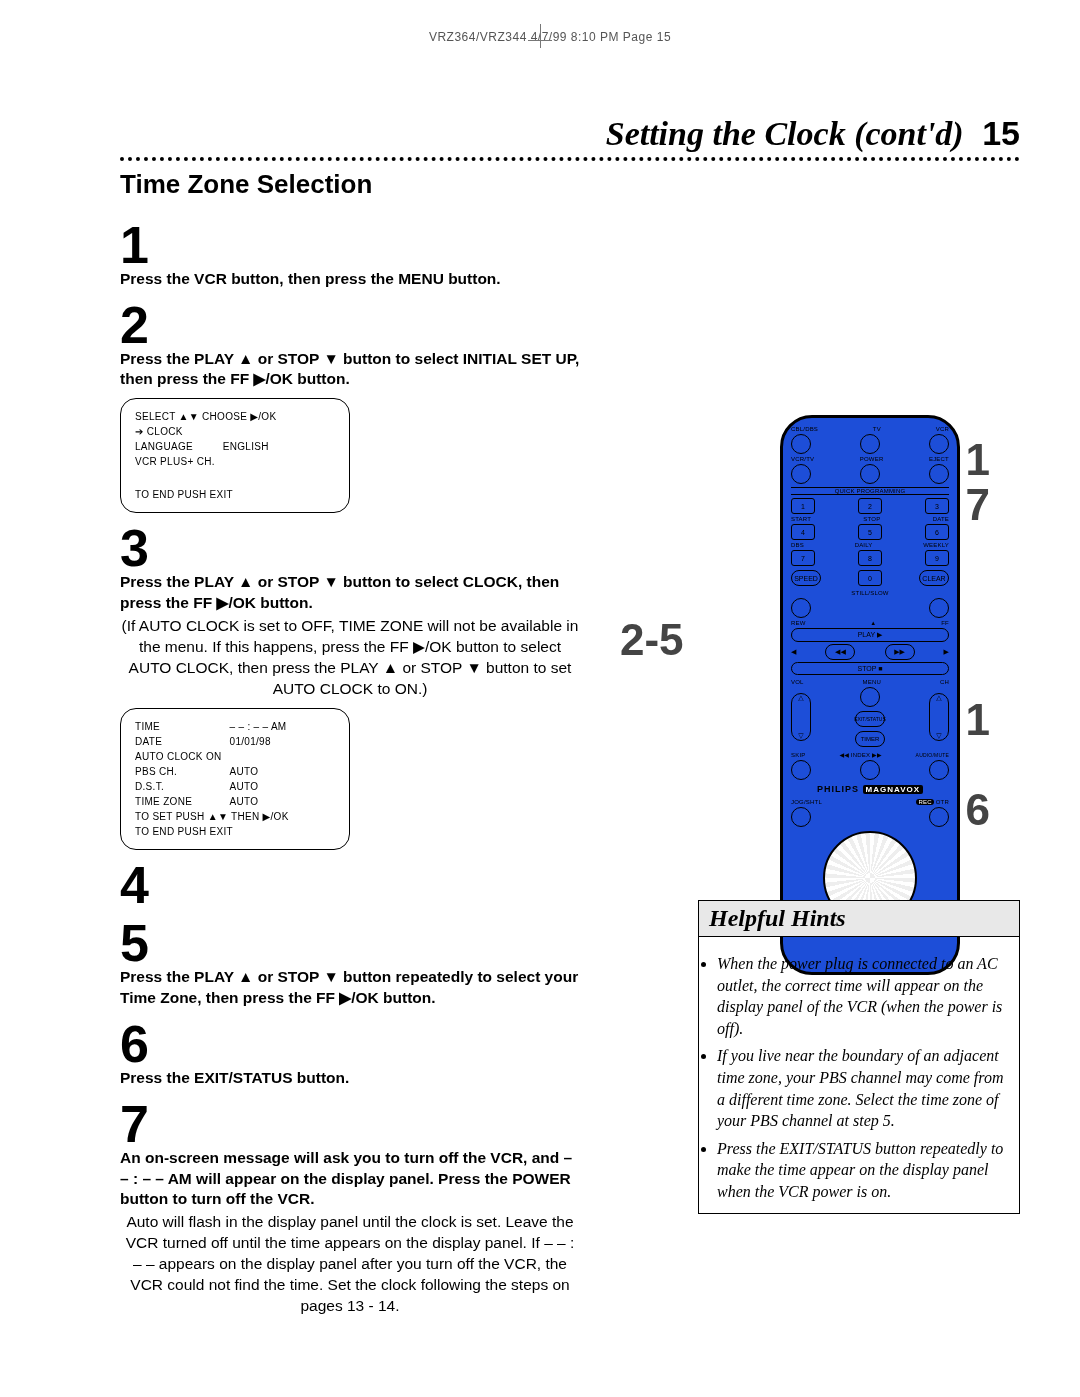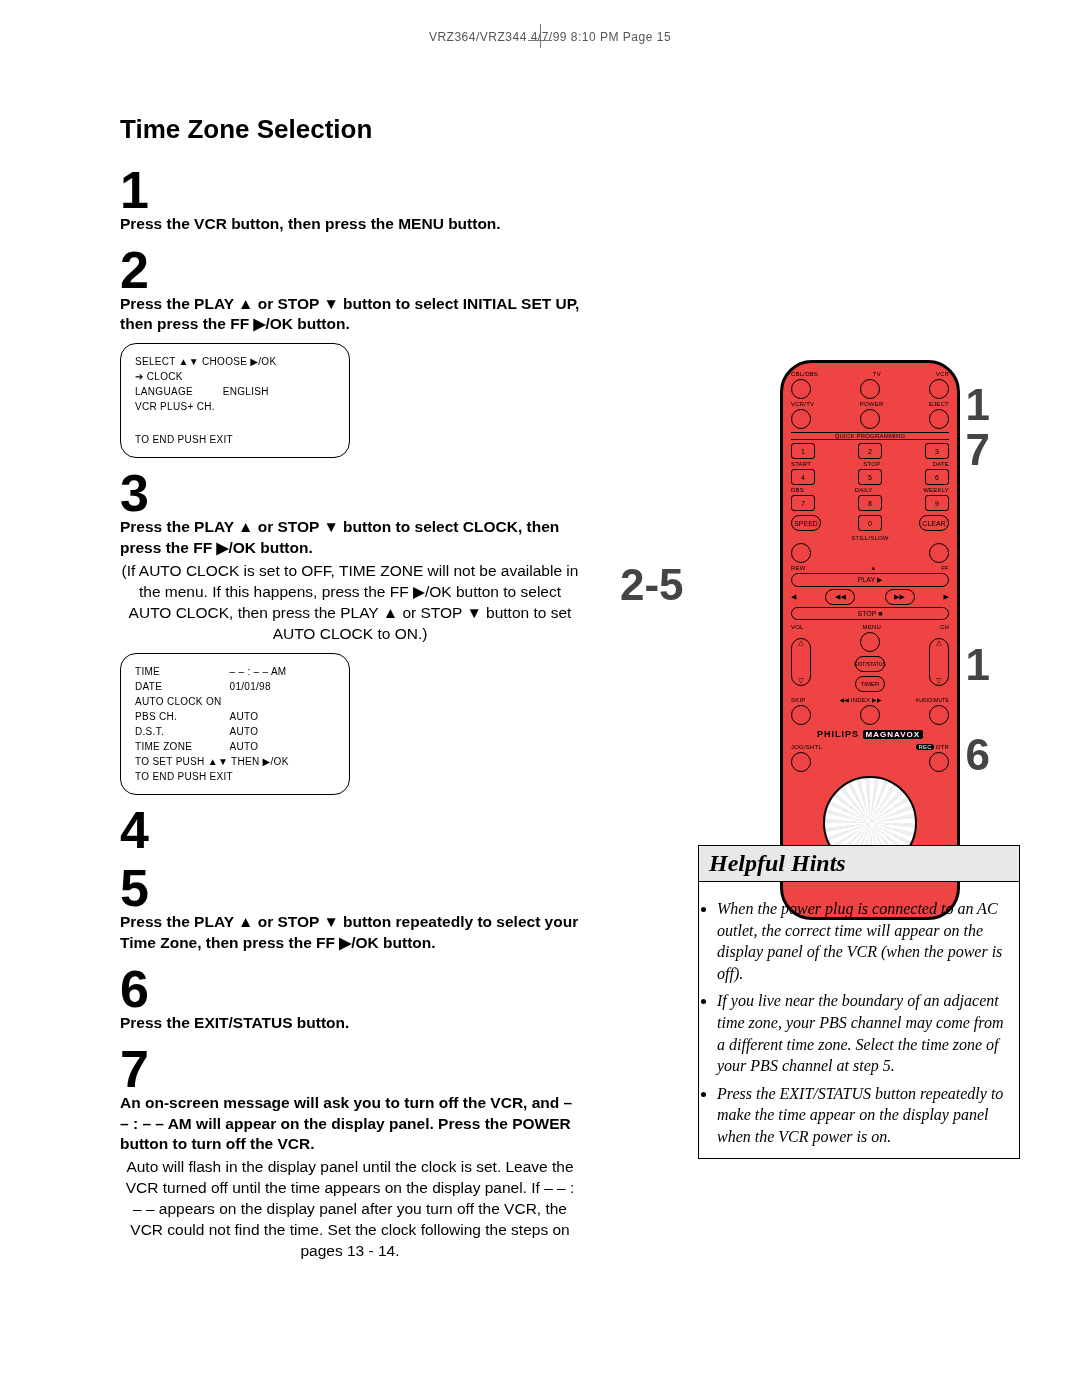--- a/index.html
+++ b/index.html
@@ -122,21 +122,21 @@
     top: 205px;
     width: 260px;
   }
   .remote {
     width: 180px;
     height: 560px;
     border: 3px solid #000;
     border-radius: 32px;
     margin-left: auto;
     position: relative;
-    background: #ef4444;
+    background: #1d4ed8;
     font-size: 7px;
     text-align: center;
     padding: 6px 8px;
     box-sizing: border-box;
   }
   .r-row { display:flex; justify-content:space-between; align-items:center; margin:2px 0; }
   .r-btn, .r-circle {
     border:1px solid #000; border-radius:50%;
     width:18px; height:18px; display:inline-block;
   }
@@ -176,20 +176,24 @@
   .crop.center-top::after{ width:24px; height:1px; left:-2px; top:10px;}
 </style>
 </head>
 <body>
 
 <div class="page">
   <div class="crop center-top"></div>
 
   <div class="top-note">VRZ364/VRZ344  4/7/99 8:10 PM  Page 15</div>
 
+  <div class="title-row">
+    <span>Setting the Clock (cont'd)</span>
+    <span class="pg">15</span>
+  </div>
 
   <div class="subhead">Time Zone Selection</div>
 
   <div class="columns">
     <div class="col-left">
 
       <div class="step-num">1</div>
       <div><span class="step-bold">Press the VCR button, then press the MENU button.</span></div>
 
       <div class="step-num">2</div>

